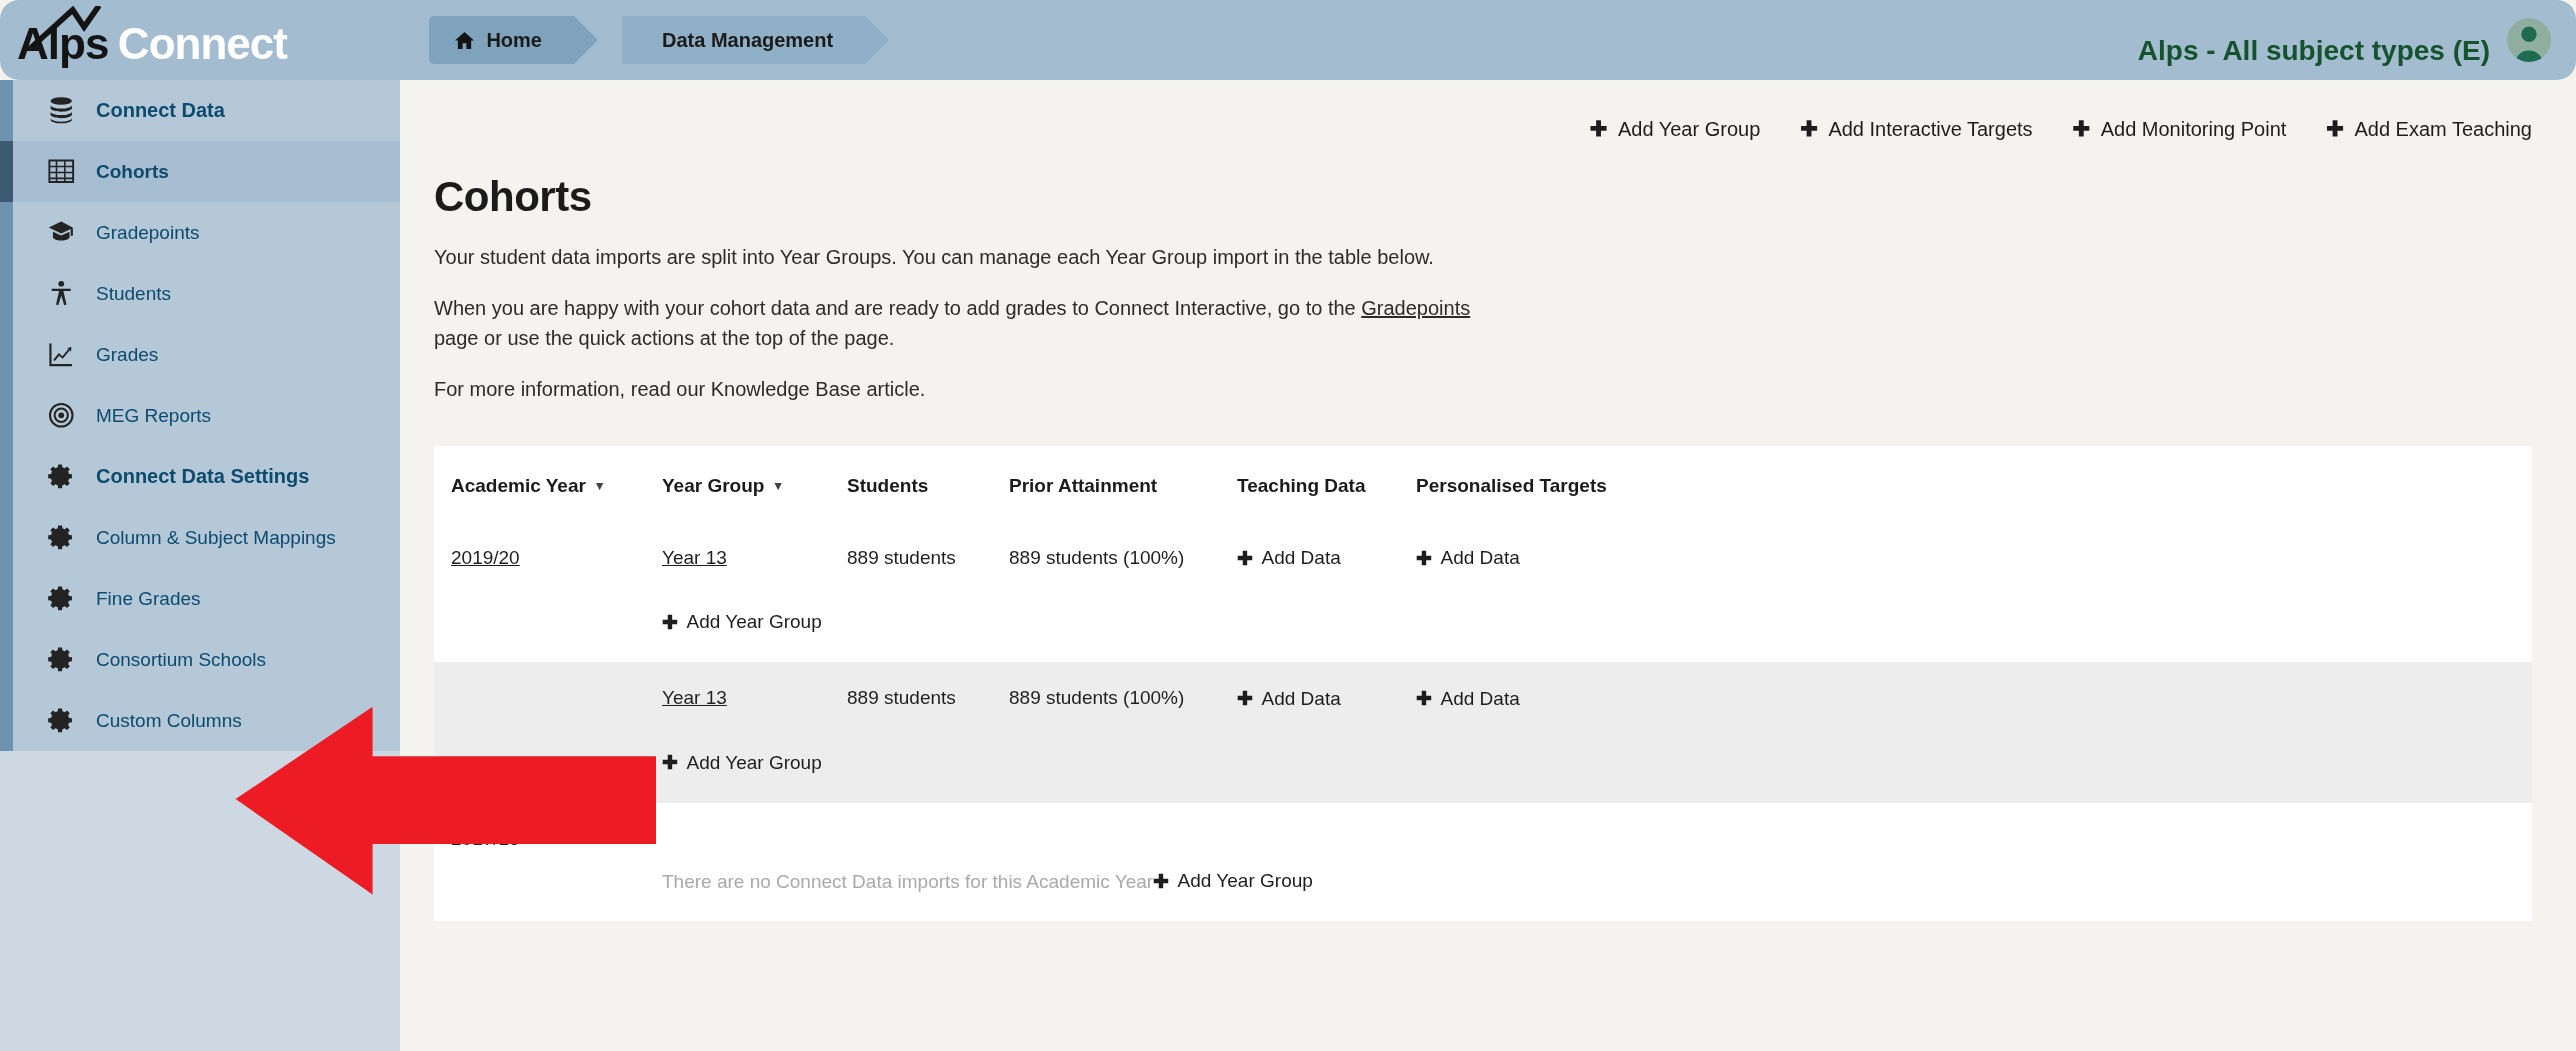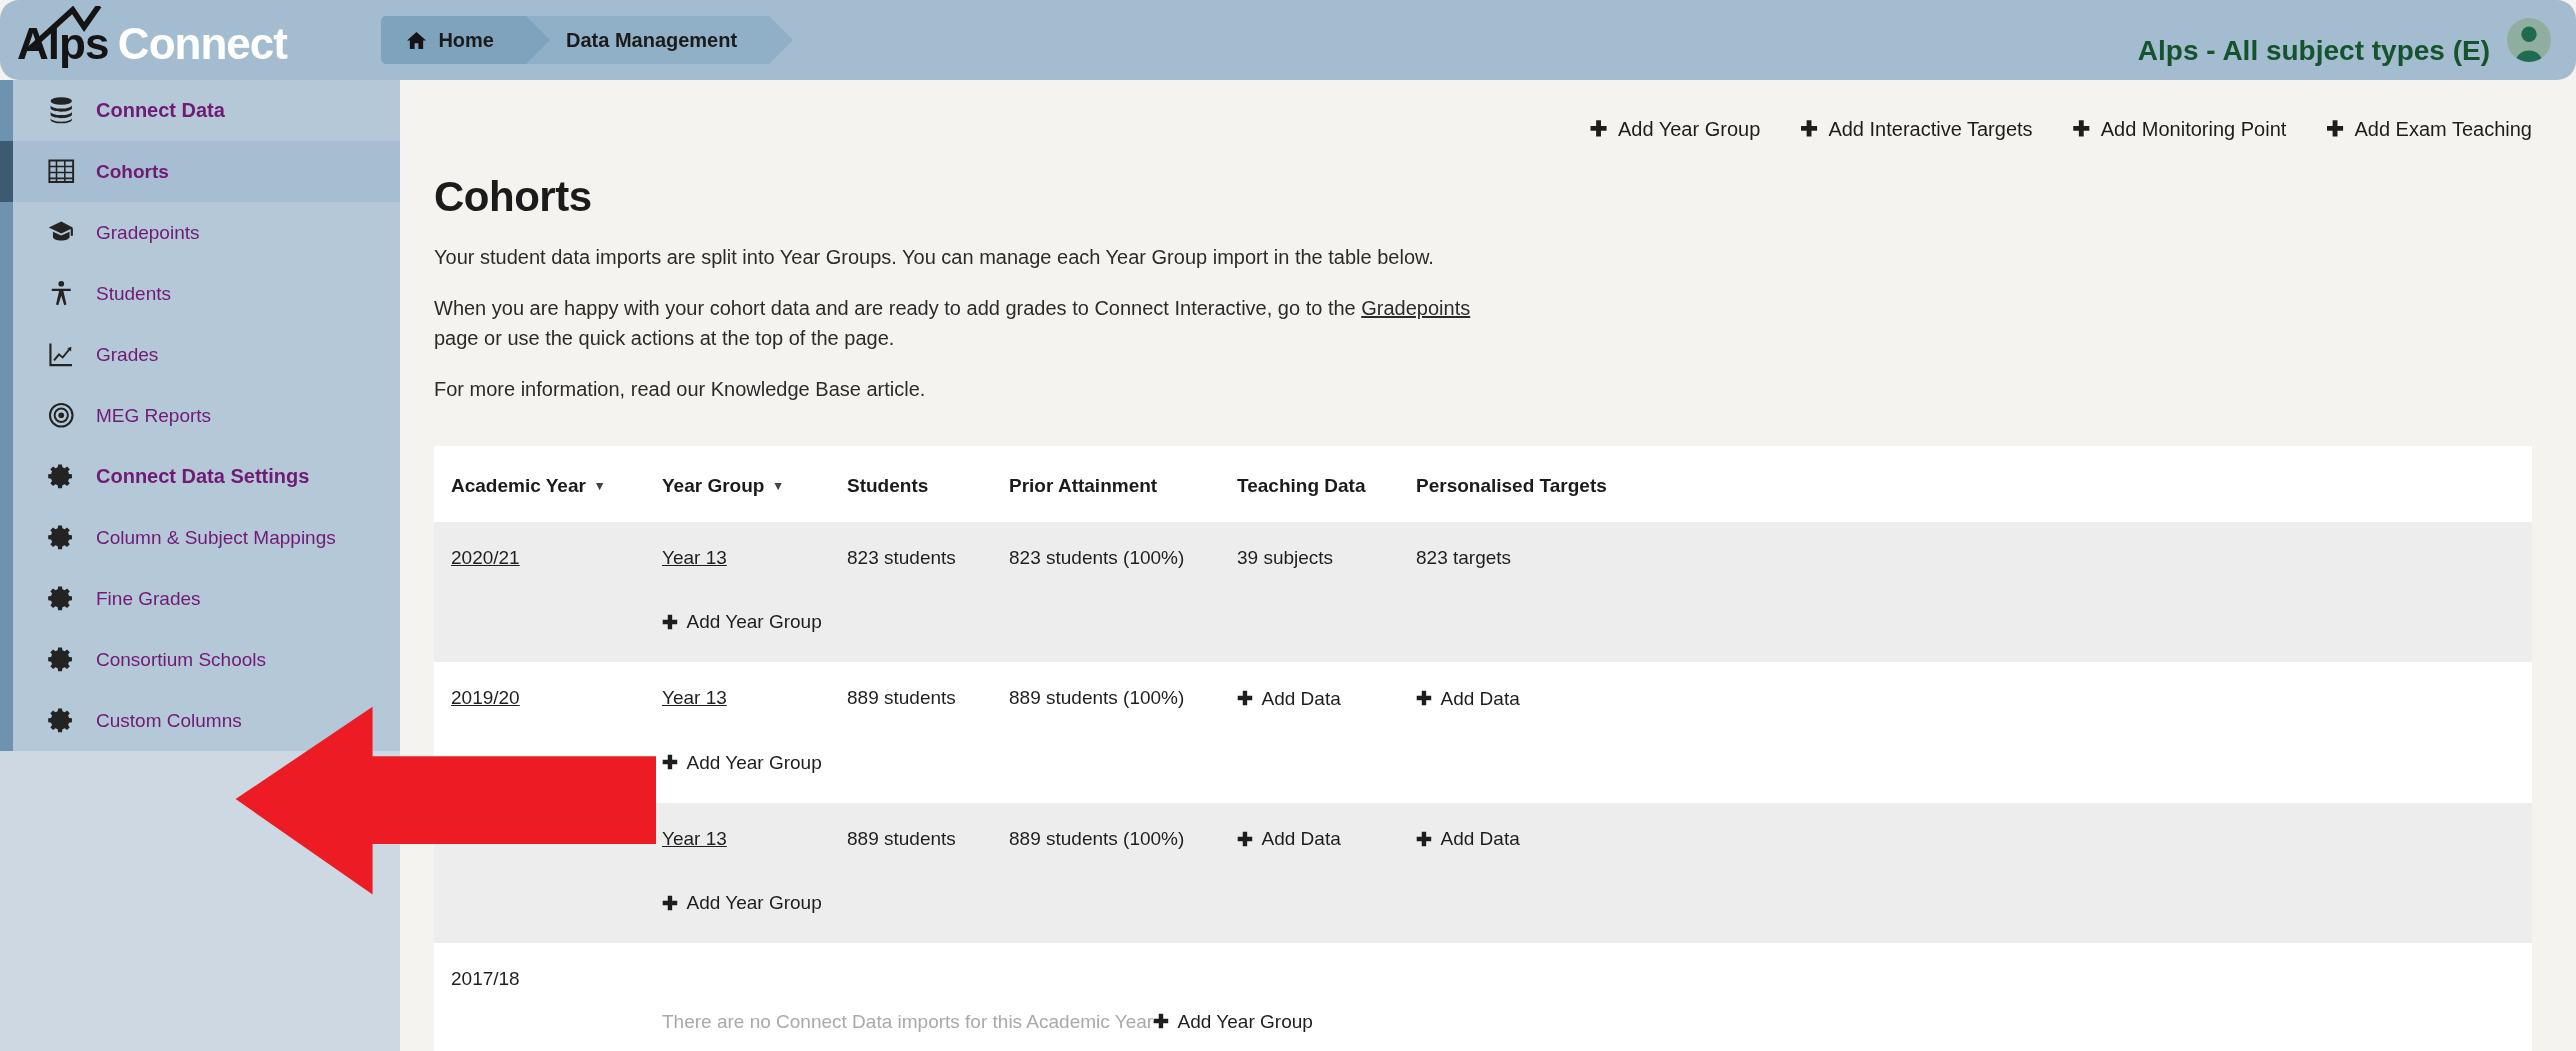--- a/index.html
+++ b/index.html
@@ -29,20 +29,21 @@
   .brand-swoosh {
     position: absolute; left: 28.5px; top: 5.7px; width: 114px; height: 42px;
     pointer-events: none;
   }
 
   .crumbs { display: flex; align-items: center; height: 80px; margin-left: -19px; }
   .crumb {
     position: relative; height: 48px; display: flex; align-items: center;
     color: #1b1b1b; font-size: 20px; font-weight: 700;
     padding: 0 32px 0 19px;
+    margin-left: 48px;
   }
   .crumb-home { background: #7fa3bd; border-radius: 4.8px 0 0 4.8px; padding-left: 25px; }
   .crumb-dm { background: #8fb0c6; }
   .crumb-home::after, .crumb-dm::after {
     content: ""; position: absolute; right: -24px; top: 0;
     width: 0; height: 0;
     border-top: 24px solid transparent;
     border-bottom: 24px solid transparent;
   }
   .crumb-home::after { border-left: 24px solid #7fa3bd; z-index: 2; }
@@ -64,21 +65,21 @@
   
   .sidebar {
     position: absolute; top: 80px; left: 0; width: 400px; height: 971px;
     background: #cdd8e2;
   }
   .nav {
     background: #b4c8d8; padding-top: 0;
   }
   .nav-item {
     position: relative; height: 61px; display: flex; align-items: center;
-    padding-left: 34px; color: #701a75; font-size: 19px;
+    padding-left: 34px; color: #0c4a6e; font-size: 19px;
     border-left: 13.3px solid #6d93b0;
   }
   .nav-item.section { font-weight: 700; font-size: 20px; }
   .nav-item.active { background: #a7bdd1; border-left: 13.3px solid #3d5a73; font-weight: 700; }
   .nav-ico {
     width: 32px; margin-right: 17px; display: inline-flex;
     align-items: center; justify-content: flex-start; flex: none;
   }
 
   
@@ -319,31 +320,20 @@
             <tr id="thead-row">
               <th><span>Academic Year</span><span class="caret">▼</span></th>
               <th><span>Year Group</span><span class="caret">▼</span></th>
               <th><span>Students</span></th>
               <th><span>Prior Attainment</span></th>
               <th><span>Teaching Data</span></th>
               <th><span>Personalised Targets</span></th>
             </tr>
           </thead>
         <tbody id="tbody">
-            <tr class="alt">
-              <td><a href="#" class="lnk">2020/21</a></td>
-              <td><a href="#" class="lnk">Year 13</a><div class="addyg">
-                  <span class="plus-b">✚</span>
-                  <span>Add Year Group</span>
-                </div></td>
-              <td><span>823 students</span></td>
-              <td><span>823 students (100%)</span></td>
-              <td><span>39 subjects</span></td>
-              <td><span>823 targets</span></td>
-            </tr>
             <tr class="norm">
               <td><a href="#" class="lnk">2019/20</a></td>
               <td><a href="#" class="lnk">Year 13</a><div class="addyg">
                   <span class="plus-b">✚</span>
                   <span>Add Year Group</span>
                 </div></td>
               <td><span>889 students</span></td>
               <td><span>889 students (100%)</span></td>
               <td><span class="adddata">
                   <span class="plus-b">✚</span>

